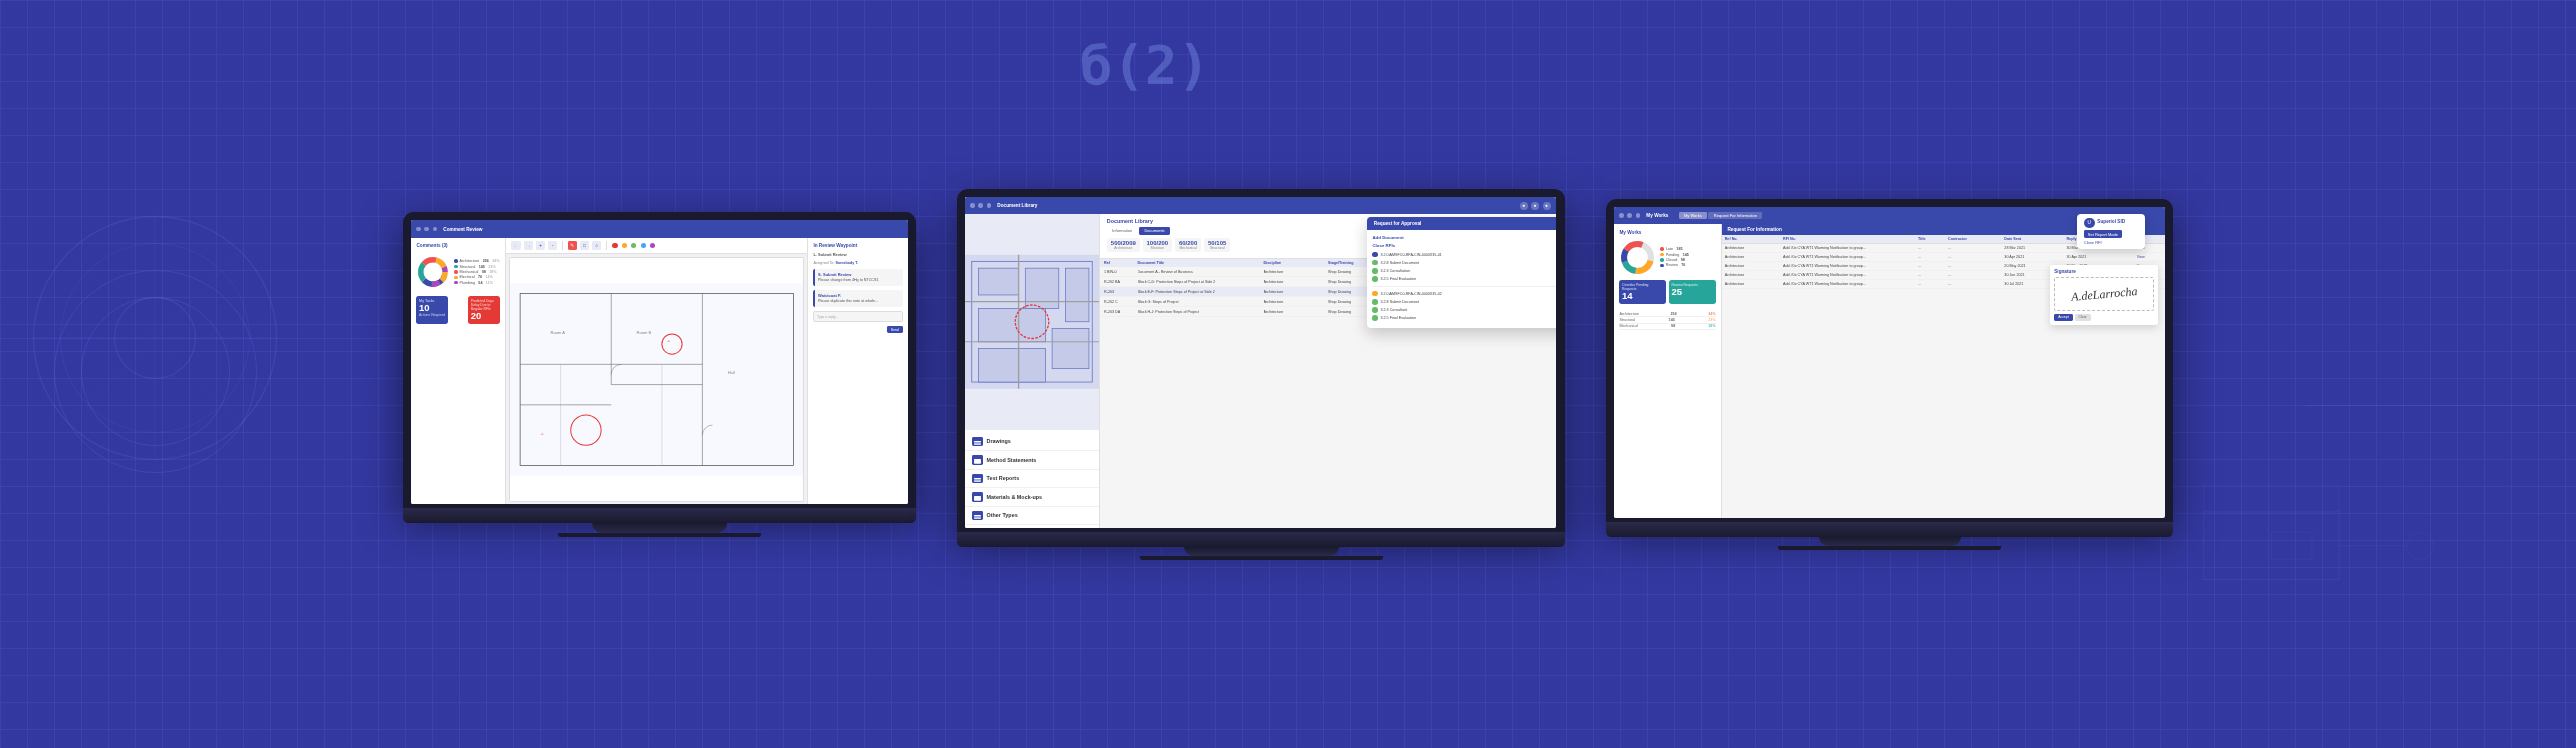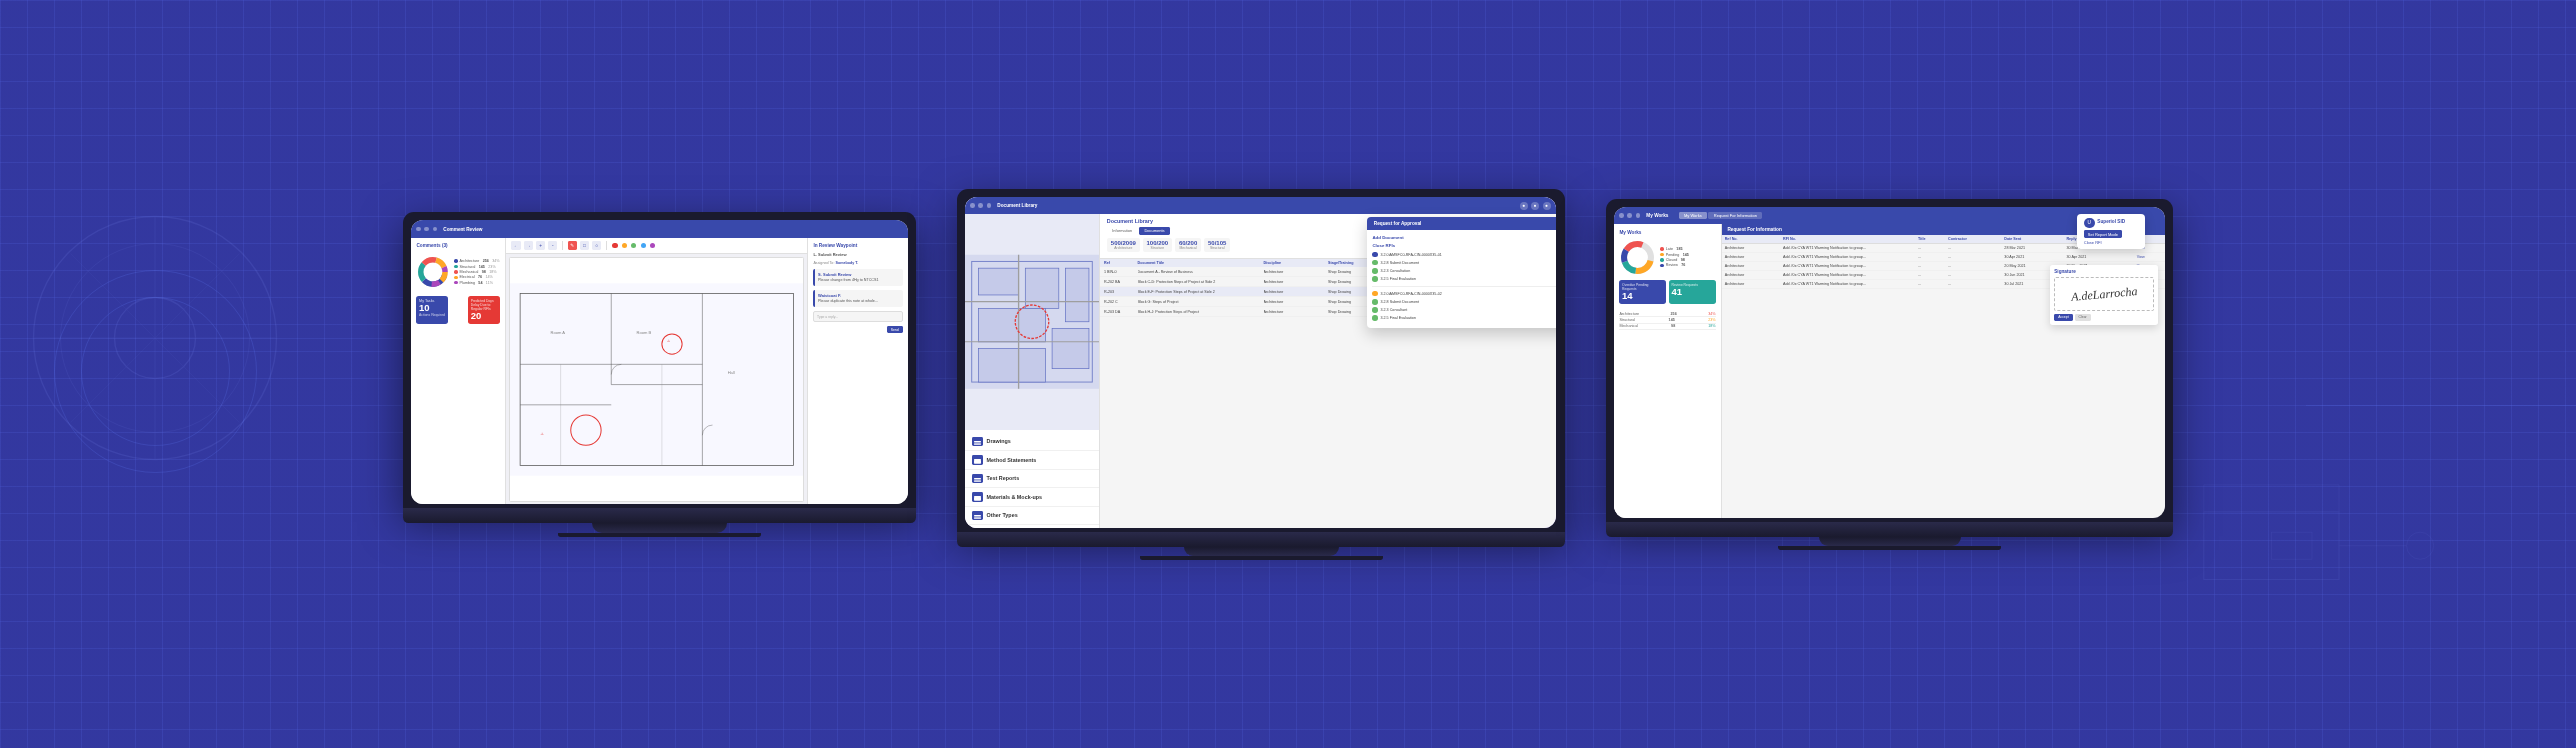--- a/index.html
+++ b/index.html
@@ -55,21 +55,21 @@
     .laptop-screen-bezel {
       background: #1a1a2e;
       border-radius: 10.8px 10.8px 0 0;
       padding: 8px 8px 4px;
       box-shadow: 0 13.5px 41px rgba(0,0,0,0.5);
     }
 
     .laptop-screen {
       background: #c4b5fd;
       overflow: hidden;
-      border-radius: 12px;
+      border-radius: 2px;
     }
 
     .laptop-base {
       background: linear-gradient(180deg, #2a2a4a 0%, #1a1a2e 100%);
       height: 15px;
       border-radius: 0 0 5.4px 5.4px;
     }
 
     .laptop-stand {
       background: linear-gradient(180deg, #1a1a2e, #2a2a4a);
@@ -719,20 +719,21 @@
       position: absolute;
       background: rgba(100,130,255,0.15);
       height: 0.7px;
     }
   </style>
 </head>
 <body>
 
 <div class="bg-blueprint">
 
+  <div class="bp-text" style="top:34px; left:1080px;">б(2)</div>
   <div class="bp-circle" style="left:54px; top:270px; width:203px; height:203px;"></div>
   <div class="bp-circle" style="left:81px; top:297px; width:149px; height:149px;"></div>
   <div class="bp-line" style="left:0; top:338px; width:405px;"></div>
   <div class="bp-line" style="right:0; top:405px; width:270px;"></div>
 
   <svg style="position:absolute;left:20px;top:203px;opacity:0.12" width="270" height="270" viewBox="0 0 400 400">
     <circle cx="200" cy="200" r="180" fill="none" stroke="#8899ff" stroke-width="2"></circle>
     <circle cx="200" cy="200" r="140" fill="none" stroke="#8899ff" stroke-width="1"></circle>
     <circle cx="200" cy="200" r="60" fill="none" stroke="#8899ff" stroke-width="2"></circle>
     <line x1="200" y1="20" x2="200" y2="380" stroke="#8899ff" stroke-width="1"></line>
@@ -1197,21 +1198,21 @@
                 </div>
               </div>
 
               <div class="s3-tasks-row">
                 <div class="s3-task-card">
                   <div style="font-size:3.4px;opacity:0.8;line-height:1.2">Overdue Pending Requests</div>
                   <div class="s3-task-num">14</div>
                 </div>
                 <div class="s3-task-card" style="background:#26a69a;">
                   <div style="font-size:3.4px;opacity:0.8;line-height:1.2">Review Requests</div>
-                  <div class="s3-task-num">41</div>
+                  <div class="s3-task-num">25</div>
                 </div>
               </div>
 
               <div style="font-size:3.7px;color:#666;margin-top:2.7px;">
                 <div style="display:flex;justify-content:space-between;padding:0.7px 0;border-bottom:0.7px solid #f0f0f0;">
                   <span>Architecture</span>
                     <span style="font-weight:700">256</span>
                     <span style="color:#ef5350">34%</span>
                 </div>
                 <div style="display:flex;justify-content:space-between;padding:0.7px 0;border-bottom:0.7px solid #f0f0f0;">

